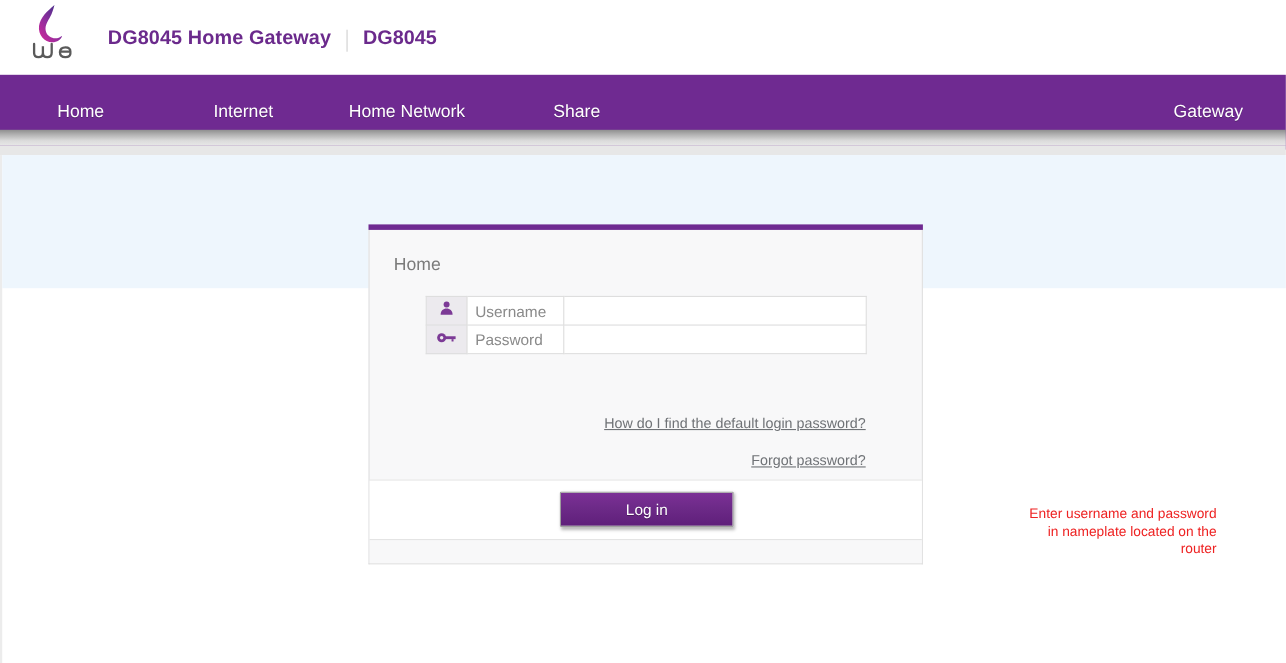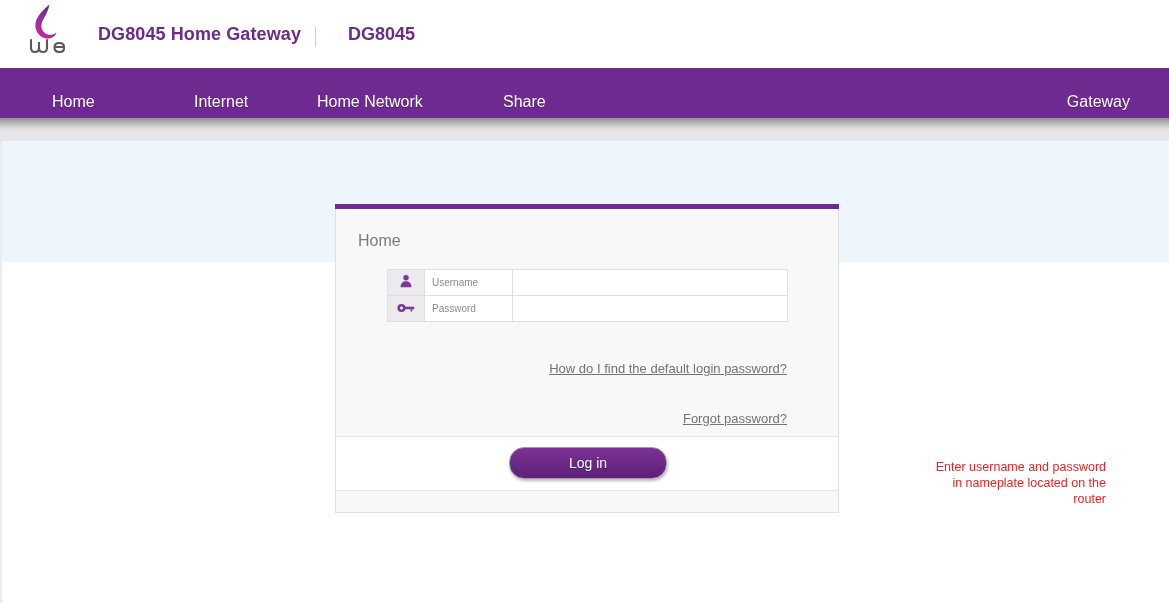--- a/index.html
+++ b/index.html
@@ -65,21 +65,20 @@
     background: #cfcfcf;
     margin: 0 14px;
     position: relative;
     top: 3px;
   }
   .hdr-model {
     font-size: 18px;
     font-weight: bold;
     color: #6b2a8c;
     white-space: nowrap;
-    margin-left: 18px;
   }
 
   
   #navbar {
     position: absolute;
     left: 0; top: 68px;
     width: 1169px;
     height: 68px;
     background: #6f2a91;
     display: flex;
@@ -178,21 +177,21 @@
     text-align: center;
     vertical-align: middle;
     padding: 0;
   }
   .label-cell {
     width: 80px;
     background: #ffffff;
     border: 1px solid #dedede;
     border-left: none;
     color: #8a8a8a;
-    font-size: 10px;
+    font-size: 14px;
     padding: 0 0 0 7px;
     vertical-align: middle;
   }
   .input-cell {
     background: #ffffff;
     border: 1px solid #dedede;
     border-left: none;
     padding: 0;
     vertical-align: middle;
   }
@@ -212,21 +211,21 @@
   
   .help-link {
     position: absolute;
     right: 51px;
     color: #6f7276;
     font-size: 13px;
     text-decoration: underline;
     cursor: pointer;
     white-space: nowrap;
   }
-  #link-default-pwd { top: 152px; margin-left: 40px; }
+  #link-default-pwd { top: 168px; margin-left: 40px; }
   #link-forgot-pwd  { top: 202px; margin-left: 36px; }
 
   #card-sep {
     position: absolute;
     left: 0;
     top: 227px;
     width: 502px;
     height: 1px;
     background: #e4e4e4;
   }
@@ -239,21 +238,21 @@
     background: #ffffff;
   }
   #login-btn {
     position: absolute;
     left: 173px;
     top: 238px;
     width: 158px;
     height: 32px;
     background: linear-gradient(to bottom, #7c3096 0%, #6d2a88 45%, #5f1f7a 100%);
     border: 1px solid #9d9d9d;
-    border-radius: 15px;
+    border-radius: 1px;
     color: #ffffff;
     font-family: "Liberation Sans", sans-serif;
     font-size: 14px;
     cursor: pointer;
     box-shadow: 1px 2px 3px rgba(0,0,0,0.28);
     text-shadow: 0 1px 0 rgba(0,0,0,0.3);
   }
   #card-footer {
     position: absolute;
     left: 0;

